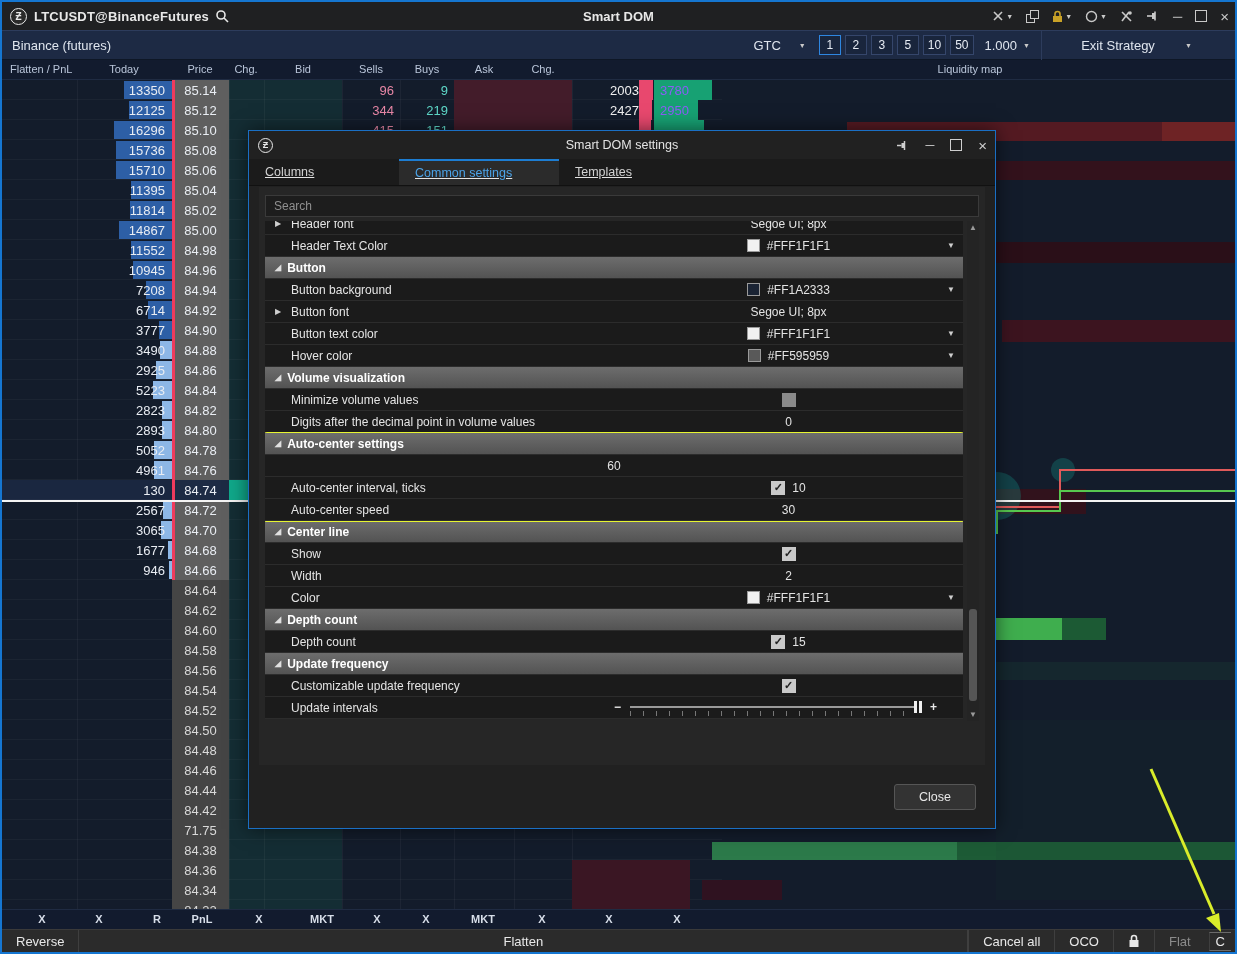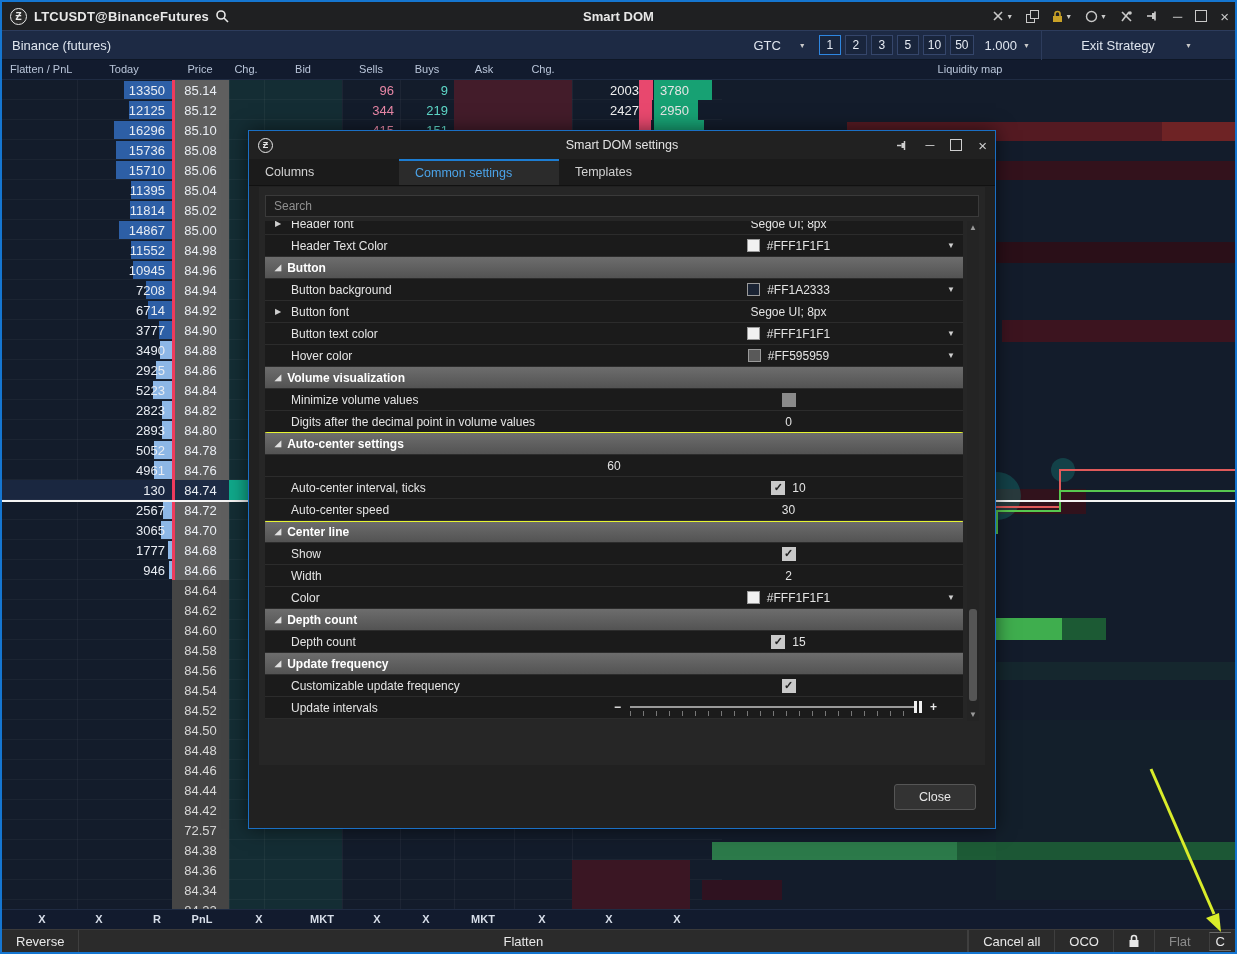--- a/index.html
+++ b/index.html
@@ -61,21 +61,21 @@
   .c-price.center { background:#1d2b44; }
   .c-price .stripe { position:absolute; left:0; top:0; bottom:0; width:3px; background:#ef3b5d; }
   .c-sells { left:340px; width:58px; justify-content:flex-end; padding-right:6px; color:#e887a6; }
   .c-buys { left:398px; width:54px; justify-content:flex-end; padding-right:6px; color:#5fd9c9; }
   .askbg { position:absolute; left:452px; width:118px; top:0; height:20px; background:#431c2a; }
   .centerblock { position:absolute; left:227px; width:20px; top:0; height:20px; background:#10a88a; }
   .c-liq { left:570px; width:150px; }
   .liq-ask { position:absolute; right:83px; top:0; height:20px; display:flex; align-items:center; color:#f0f0f0; }
   .liq-pink { position:absolute; left:67px; top:0; height:20px; background:#e8486e; }
   .liq-green { position:absolute; left:82px; top:0; height:20px; background:#17a173; }
-  .liq-bid { position:absolute; left:88px; top:0; height:20px; display:flex; align-items:center; color:#e5e5e5; z-index:2; }
+  .liq-bid { position:absolute; left:88px; top:0; height:20px; display:flex; align-items:center; color:#8b5cf6; z-index:2; }
 
   
   #liqmap { position:absolute; left:570px; top:78px; right:0; height:829px; }
   .band { position:absolute; }
   .liqcircle { position:absolute; border-radius:50%; background:rgba(23,162,148,.28); }
   #centerline { position:absolute; left:0; top:498px; width:1237px; height:2px; background:#f4f4f4; z-index:3; }
   .stepline { position:absolute; z-index:2; }
 
   
   #footcols { position:absolute; left:0; top:907px; right:0; height:20px; background:#121b2e;
@@ -91,21 +91,21 @@
   .bb-flat { color:#8b8b8b; }
   .bb-c { border:1px solid #6a6a6a; margin:0 4px; padding:0 6px !important; height:19px !important; }
 
   
   #dialog { position:absolute; left:246px; top:128px; width:748px; height:699px; background:#212121;
             border:1px solid #1a6fc4; z-index:10; box-shadow:0 0 18px rgba(0,0,0,.55); color:#e3e3e3; }
   #dlg-title { position:relative; height:28px; display:flex; align-items:center; font-size:12.5px; }
   #dlg-title .logo { width:15px; height:15px; font-size:9px; margin-left:9px; }
   #dlg-title-text { position:absolute; left:50%; transform:translateX(-50%); font-weight:normal; }
   #dlg-title-icons { position:absolute; right:8px; display:flex; gap:16px; align-items:center; color:#cfcfcf; }
-  #dlg-tabs { display:flex; height:27px; background:#1b1b1b; font-size:12.5px; border-bottom:1px solid #111; }
+  #dlg-tabs { display:flex; height:27px; background:#1b1b1b; font-size:12.5px; border-bottom:1px solid #111;text-decoration:underline; }
   .dtab { display:flex; align-items:center; padding:0 16px; color:#d2d2d2; min-width:150px; cursor:pointer; }
   .dtab.active { background:#2b2b2b; color:#4ba3e8; border-top:2px solid #1d7dd2; min-width:160px; }
   #dlg-content { position:absolute; left:10px; right:10px; top:56px; height:578px; background:#262626; }
   #dlg-search { position:absolute; left:6px; right:6px; top:8px; height:22px; background:#1d1d1d;
                 border:1px solid #3a3a3a; color:#e0e0e0; font-size:12px; padding:0 8px; outline:none;
                 font-family:"Liberation Sans", sans-serif; }
   #dlg-search::placeholder { color:#8f8f8f; }
   #dlg-list { position:absolute; left:6px; right:22px; top:34px; height:500px; overflow:hidden; }
   #dlg-list-inner { position:relative; margin-top:-8px; }
   .srow, .ssection { height:22px; display:flex; align-items:center; font-size:12px; position:relative; }
@@ -507,21 +507,21 @@
           <span class="num">3065</span>
         </div>
         <div class="cell c-price">
           <div class="stripe"></div>
           <span>84.70</span>
         </div>
       </div>
       <div class="lrow" style="top: 460px;">
         <div class="cell c-today">
           <div class="bar buy" style="width: 4px;"></div>
-          <span class="num">1777</span>
+          <span class="num">1677</span>
         </div>
         <div class="cell c-price">
           <div class="stripe"></div>
           <span>84.68</span>
         </div>
       </div>
       <div class="lrow" style="top: 480px;">
         <div class="cell c-today">
           <div class="bar buy" style="width: 3px;"></div>
           <span class="num">946</span>
@@ -599,21 +599,21 @@
       </div>
       <div class="lrow" style="top: 720px;">
         <div class="cell c-today"></div>
         <div class="cell c-price empty">
           <span>84.42</span>
         </div>
       </div>
       <div class="lrow" style="top: 740px;">
         <div class="cell c-today"></div>
         <div class="cell c-price empty">
-          <span>72.57</span>
+          <span>71.75</span>
         </div>
       </div>
       <div class="lrow" style="top: 760px;">
         <div class="cell c-today"></div>
         <div class="cell c-price empty">
           <span>84.38</span>
         </div>
       </div>
       <div class="lrow" style="top: 780px;">
         <div class="cell c-today"></div>

